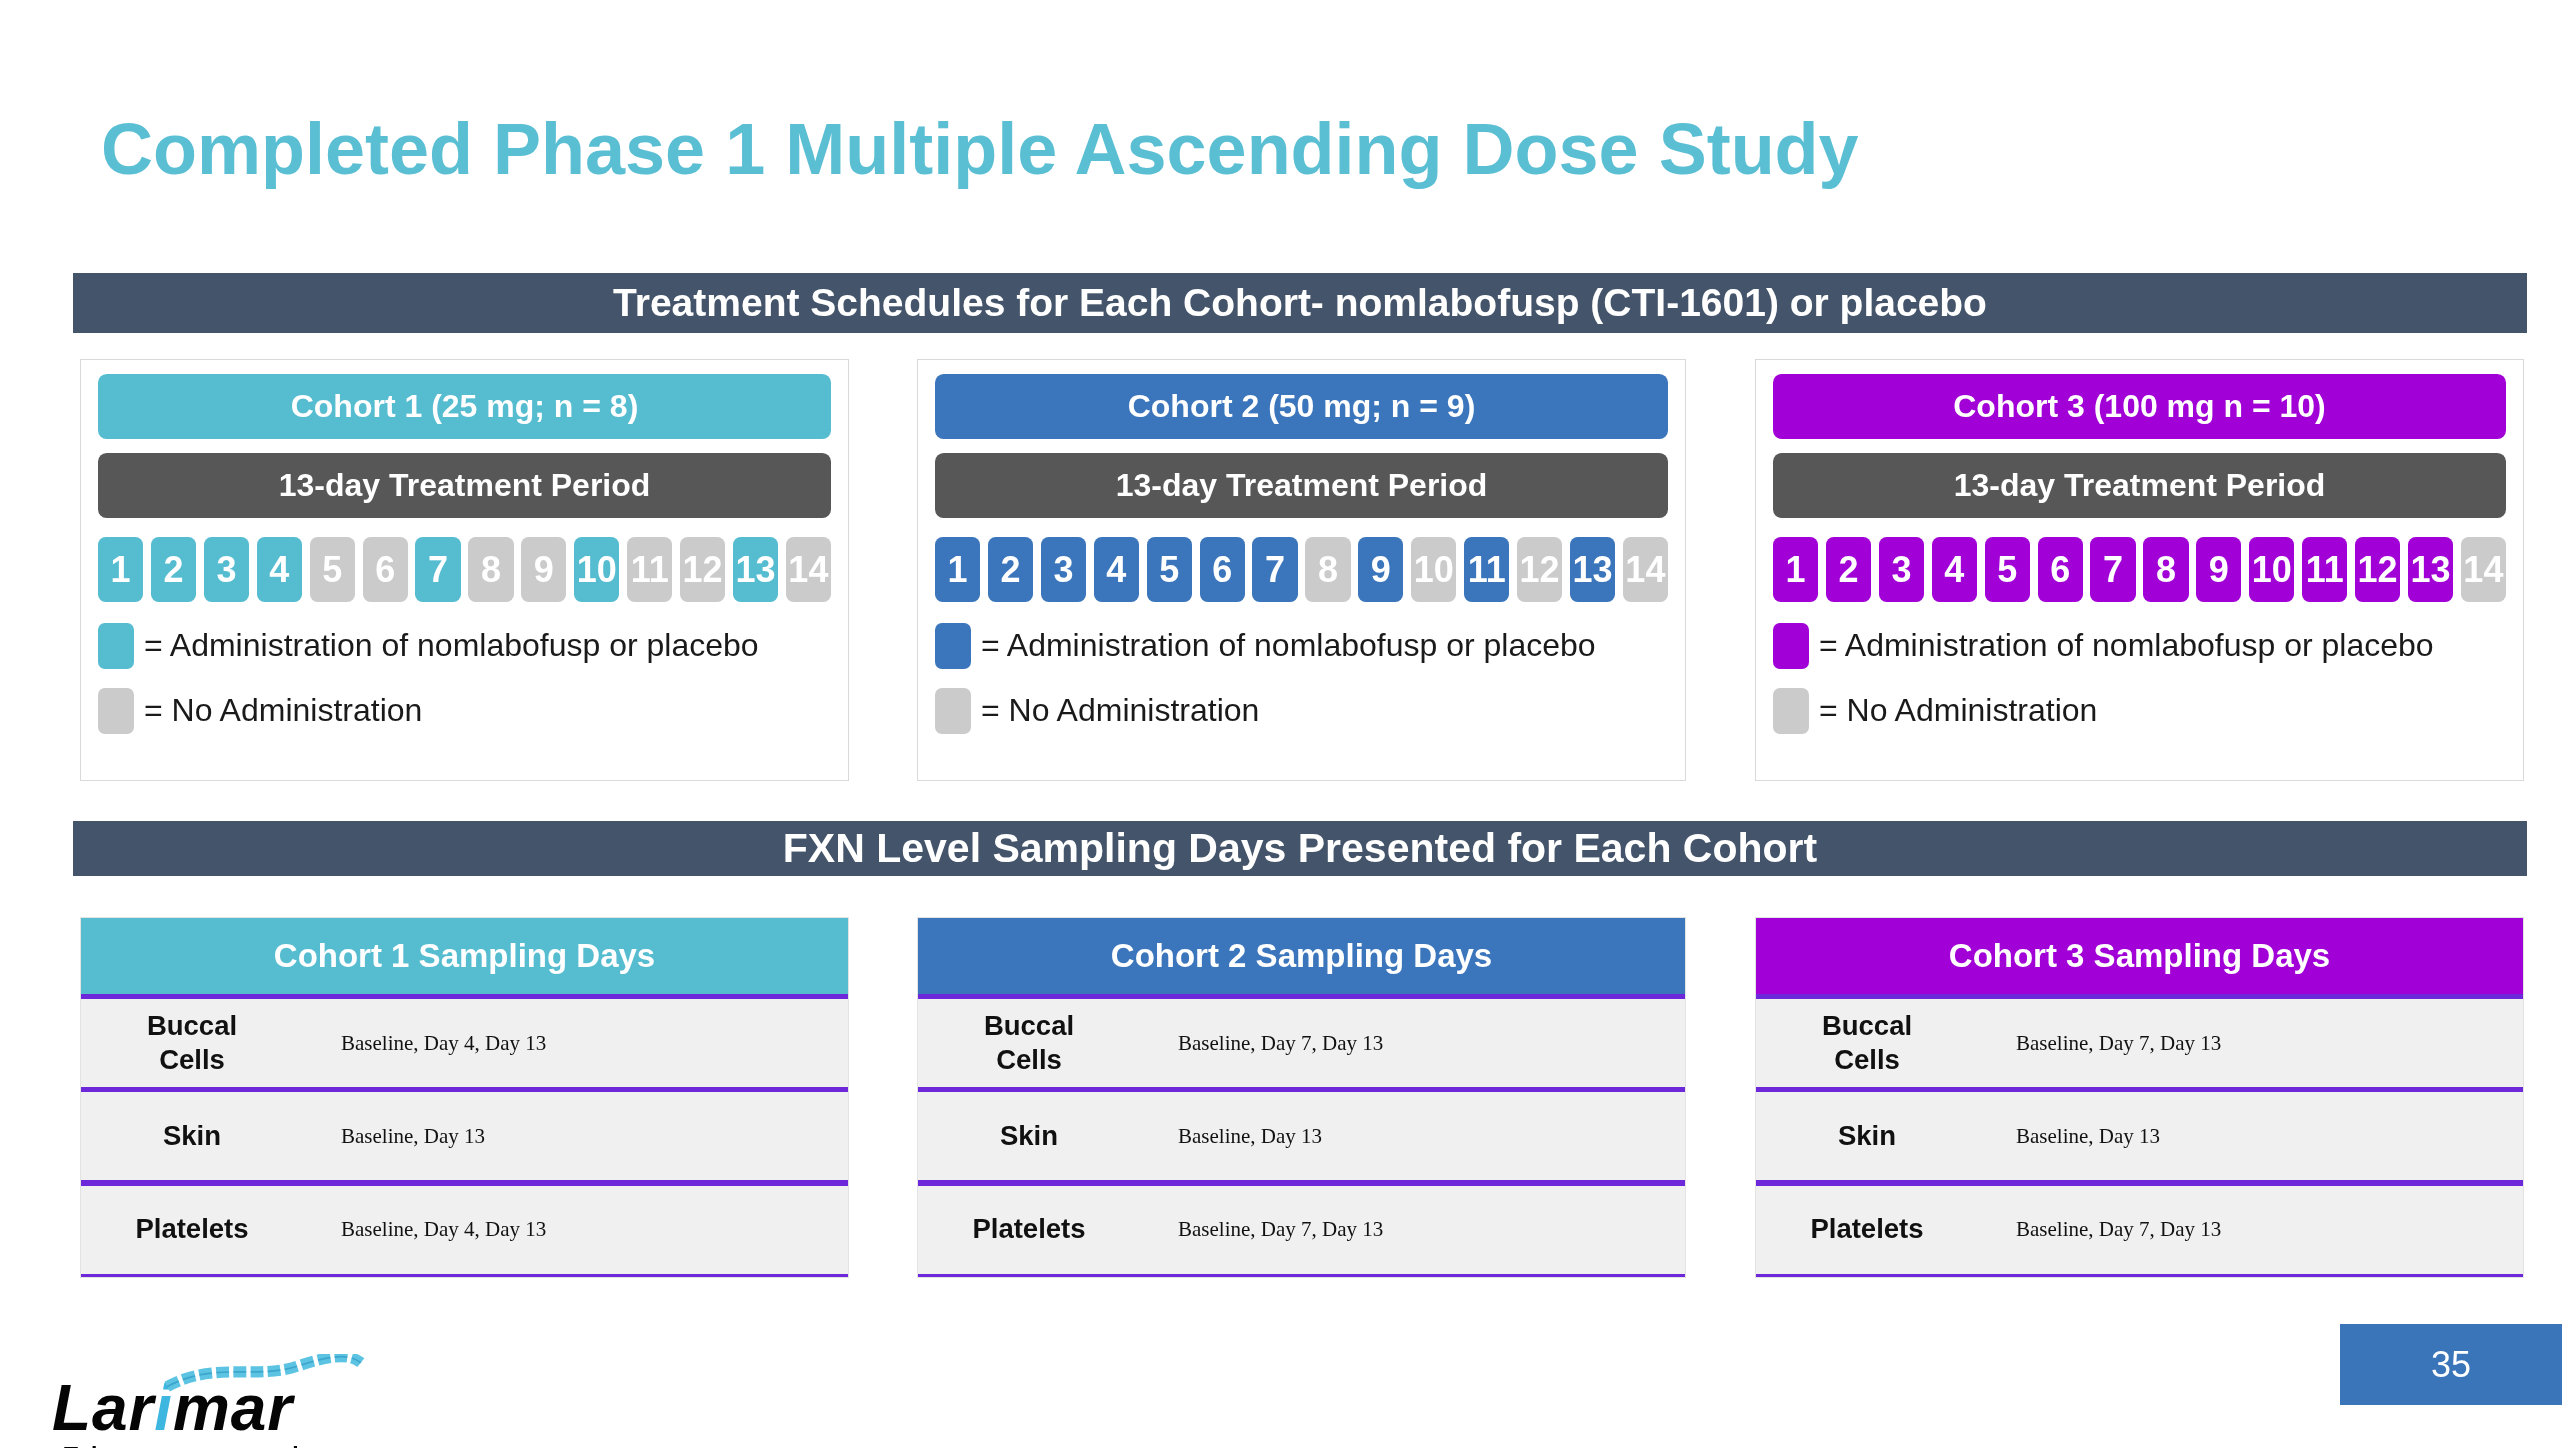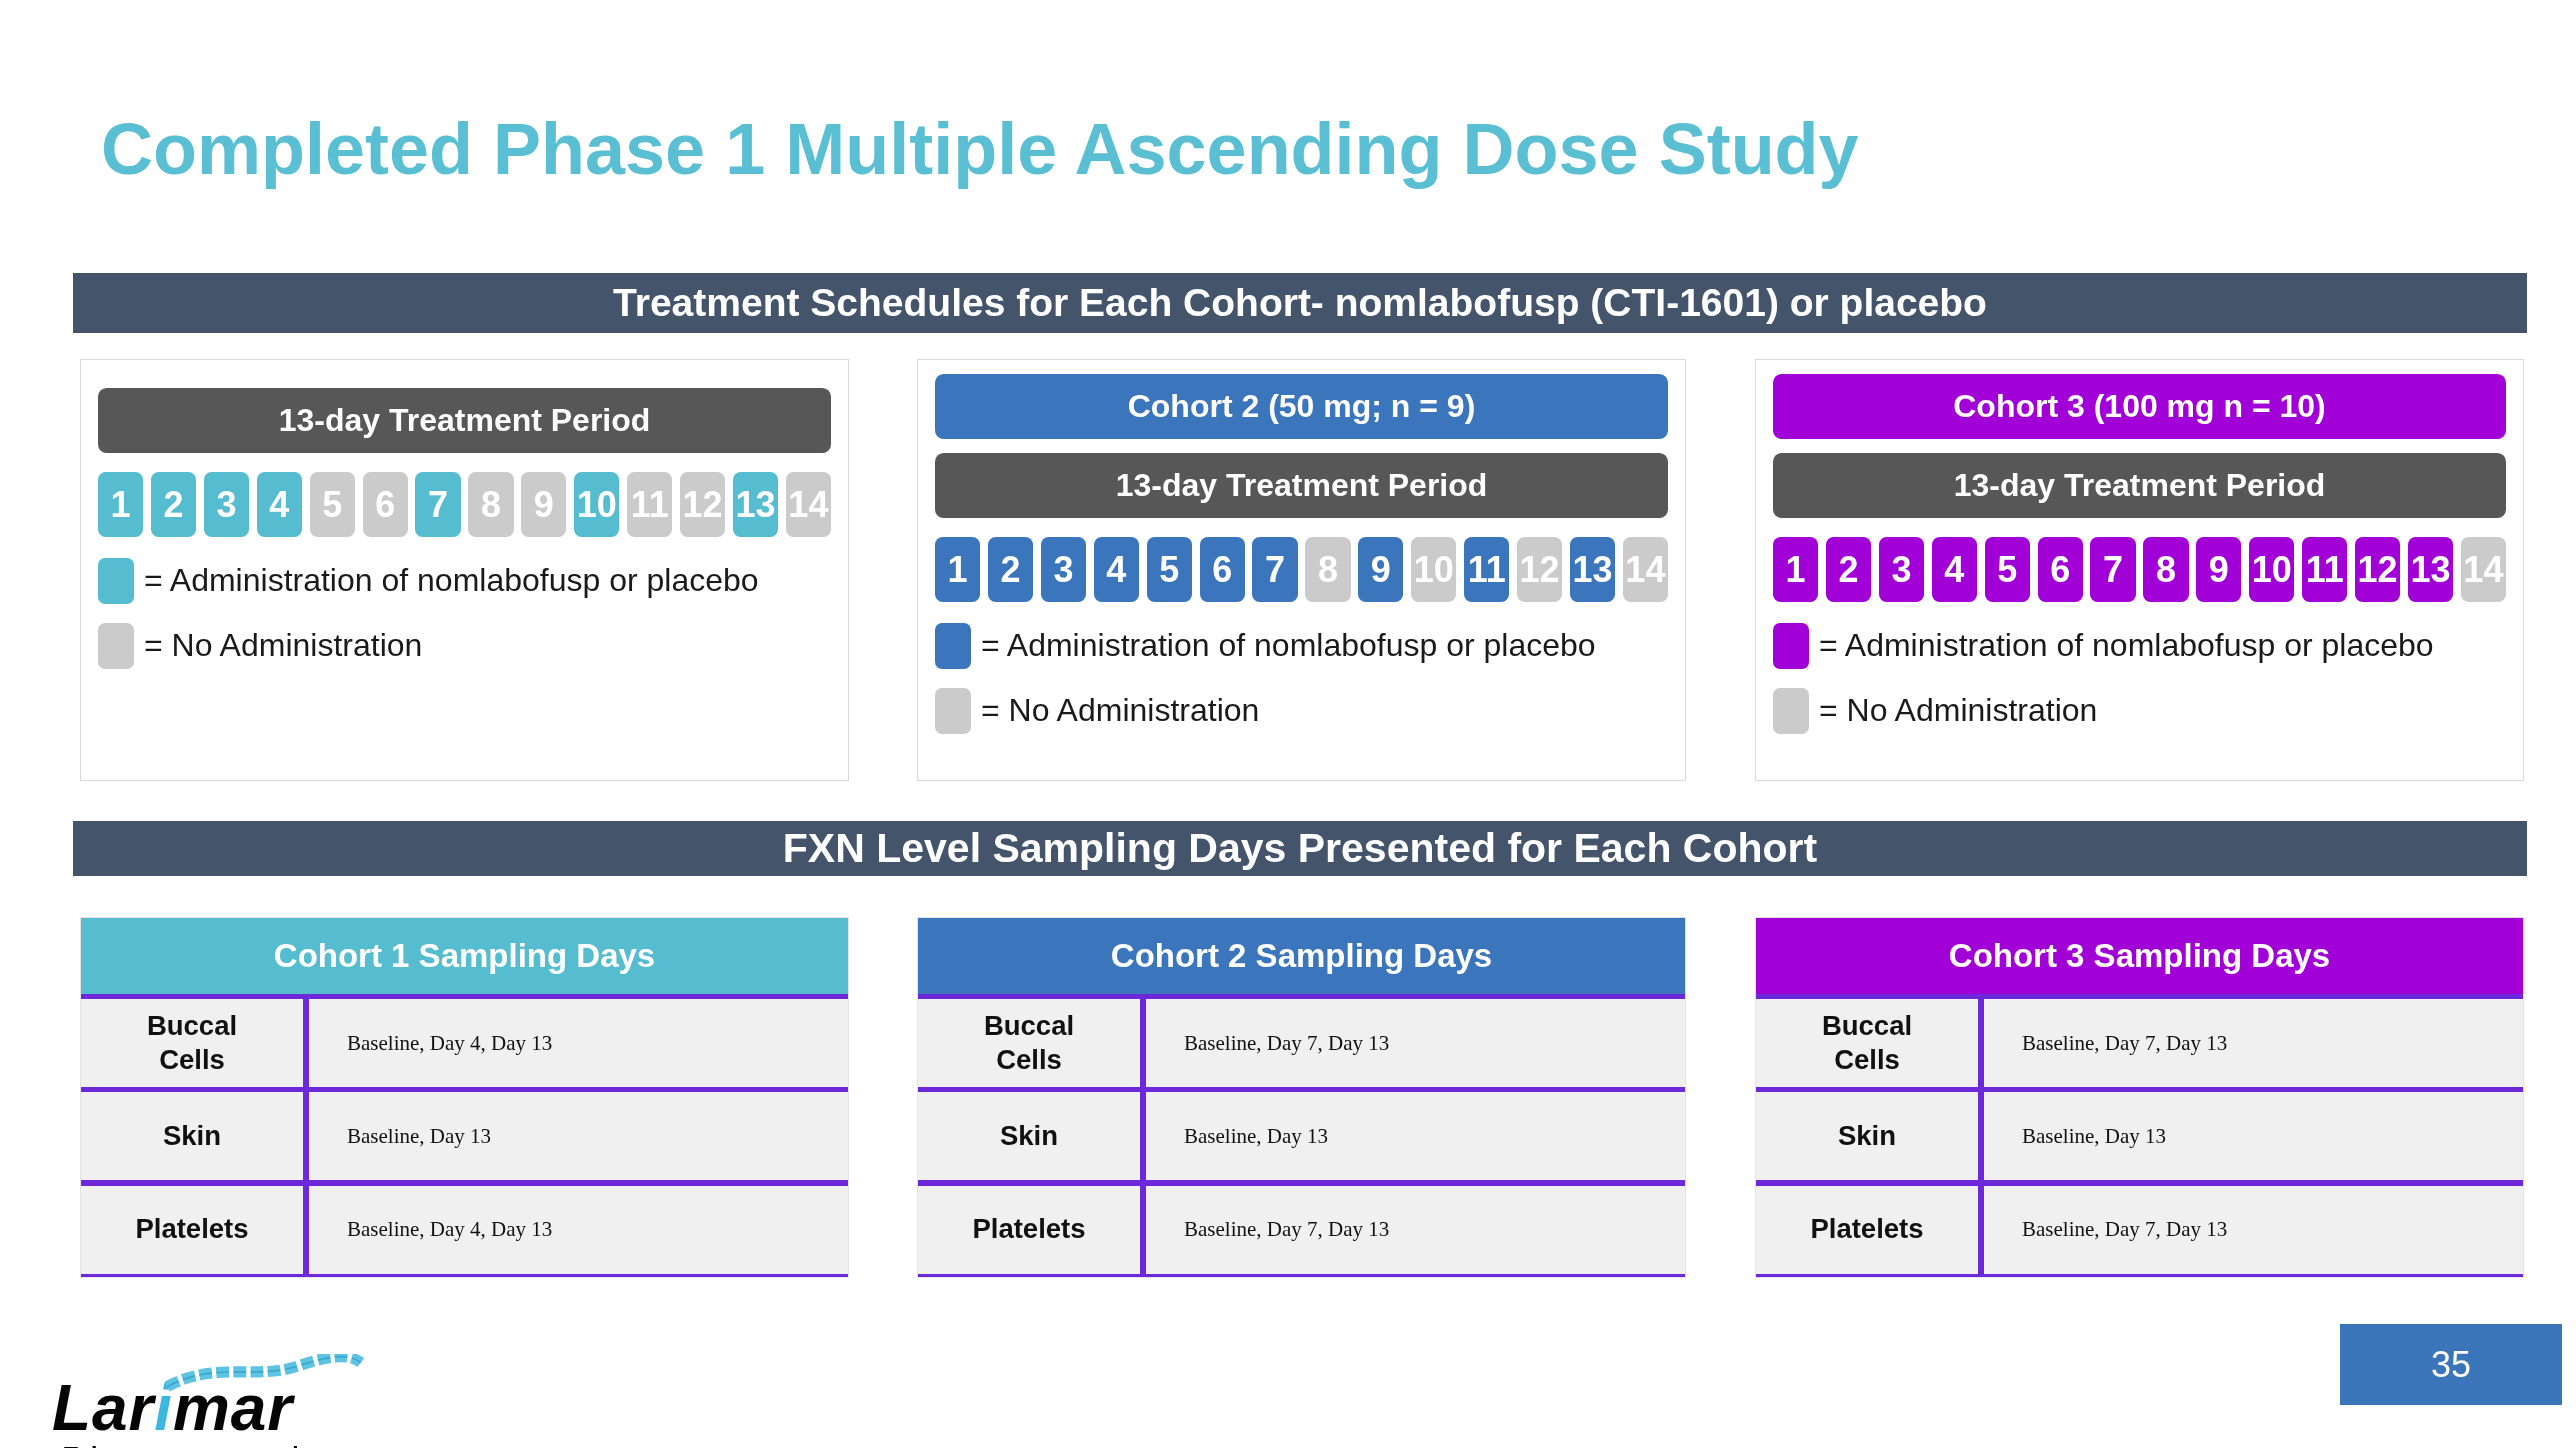--- a/index.html
+++ b/index.html
@@ -50,21 +50,21 @@
   
   .stable{
     position:absolute;top:917px;width:769px;background:#6d28d9;
     border:1.7px solid #E3E3E3;box-sizing:border-box;padding-bottom:3.4px;
   }
   .stable.t1{left:80px;} .stable.t2{left:917px;} .stable.t3{left:1755px;}
   .thead{
     height:76px;display:flex;align-items:center;justify-content:center;color:#ffffff;
     font-weight:700;font-size:33px;white-space:nowrap;
   }
-  .trow{display:flex;gap:6px;margin-top:5.2px;min-height:88px;}
+  .trow{display:flex;gap:0;margin-top:5.2px;min-height:88px;}
   .tlabel{
     width:222px;flex:0 0 auto;background:var(--table_row_bg,#F0F0F0);
     display:flex;align-items:center;justify-content:center;text-align:center;
     font-weight:700;font-size:27.5px;color:#111111;white-space:pre-line;line-height:1.25;
     box-sizing:border-box;padding:5.2px 6.9px;
   }
   .tvalue{
     flex:1;background:var(--table_row_bg,#F0F0F0);display:flex;align-items:center;
     font-size:21px;color:#111111;box-sizing:border-box;padding-left:38px;white-space:nowrap;font-family:Liberation Serif, serif;
   }
@@ -90,20 +90,21 @@
 </head>
 <body>
 
 <div class="slide">
 
   <div class="page-title">Completed Phase 1 Multiple Ascending Dose Study</div>
 
   <div class="banner treatment">Treatment Schedules for Each Cohort- nomlabofusp (CTI-1601) or placebo</div>
 
   <div class="panel p1">
+    <div class="pill bg-c1">Cohort 1 (25 mg; n = 8)</div>
     <div class="pill period">13-day Treatment Period</div>
     <div class="days">
         <div class="day on c1">1</div>
         <div class="day on c1">2</div>
         <div class="day on c1">3</div>
         <div class="day on c1">4</div>
         <div class="day inactive">5</div>
         <div class="day inactive">6</div>
         <div class="day on c1">7</div>
         <div class="day inactive">8</div>

